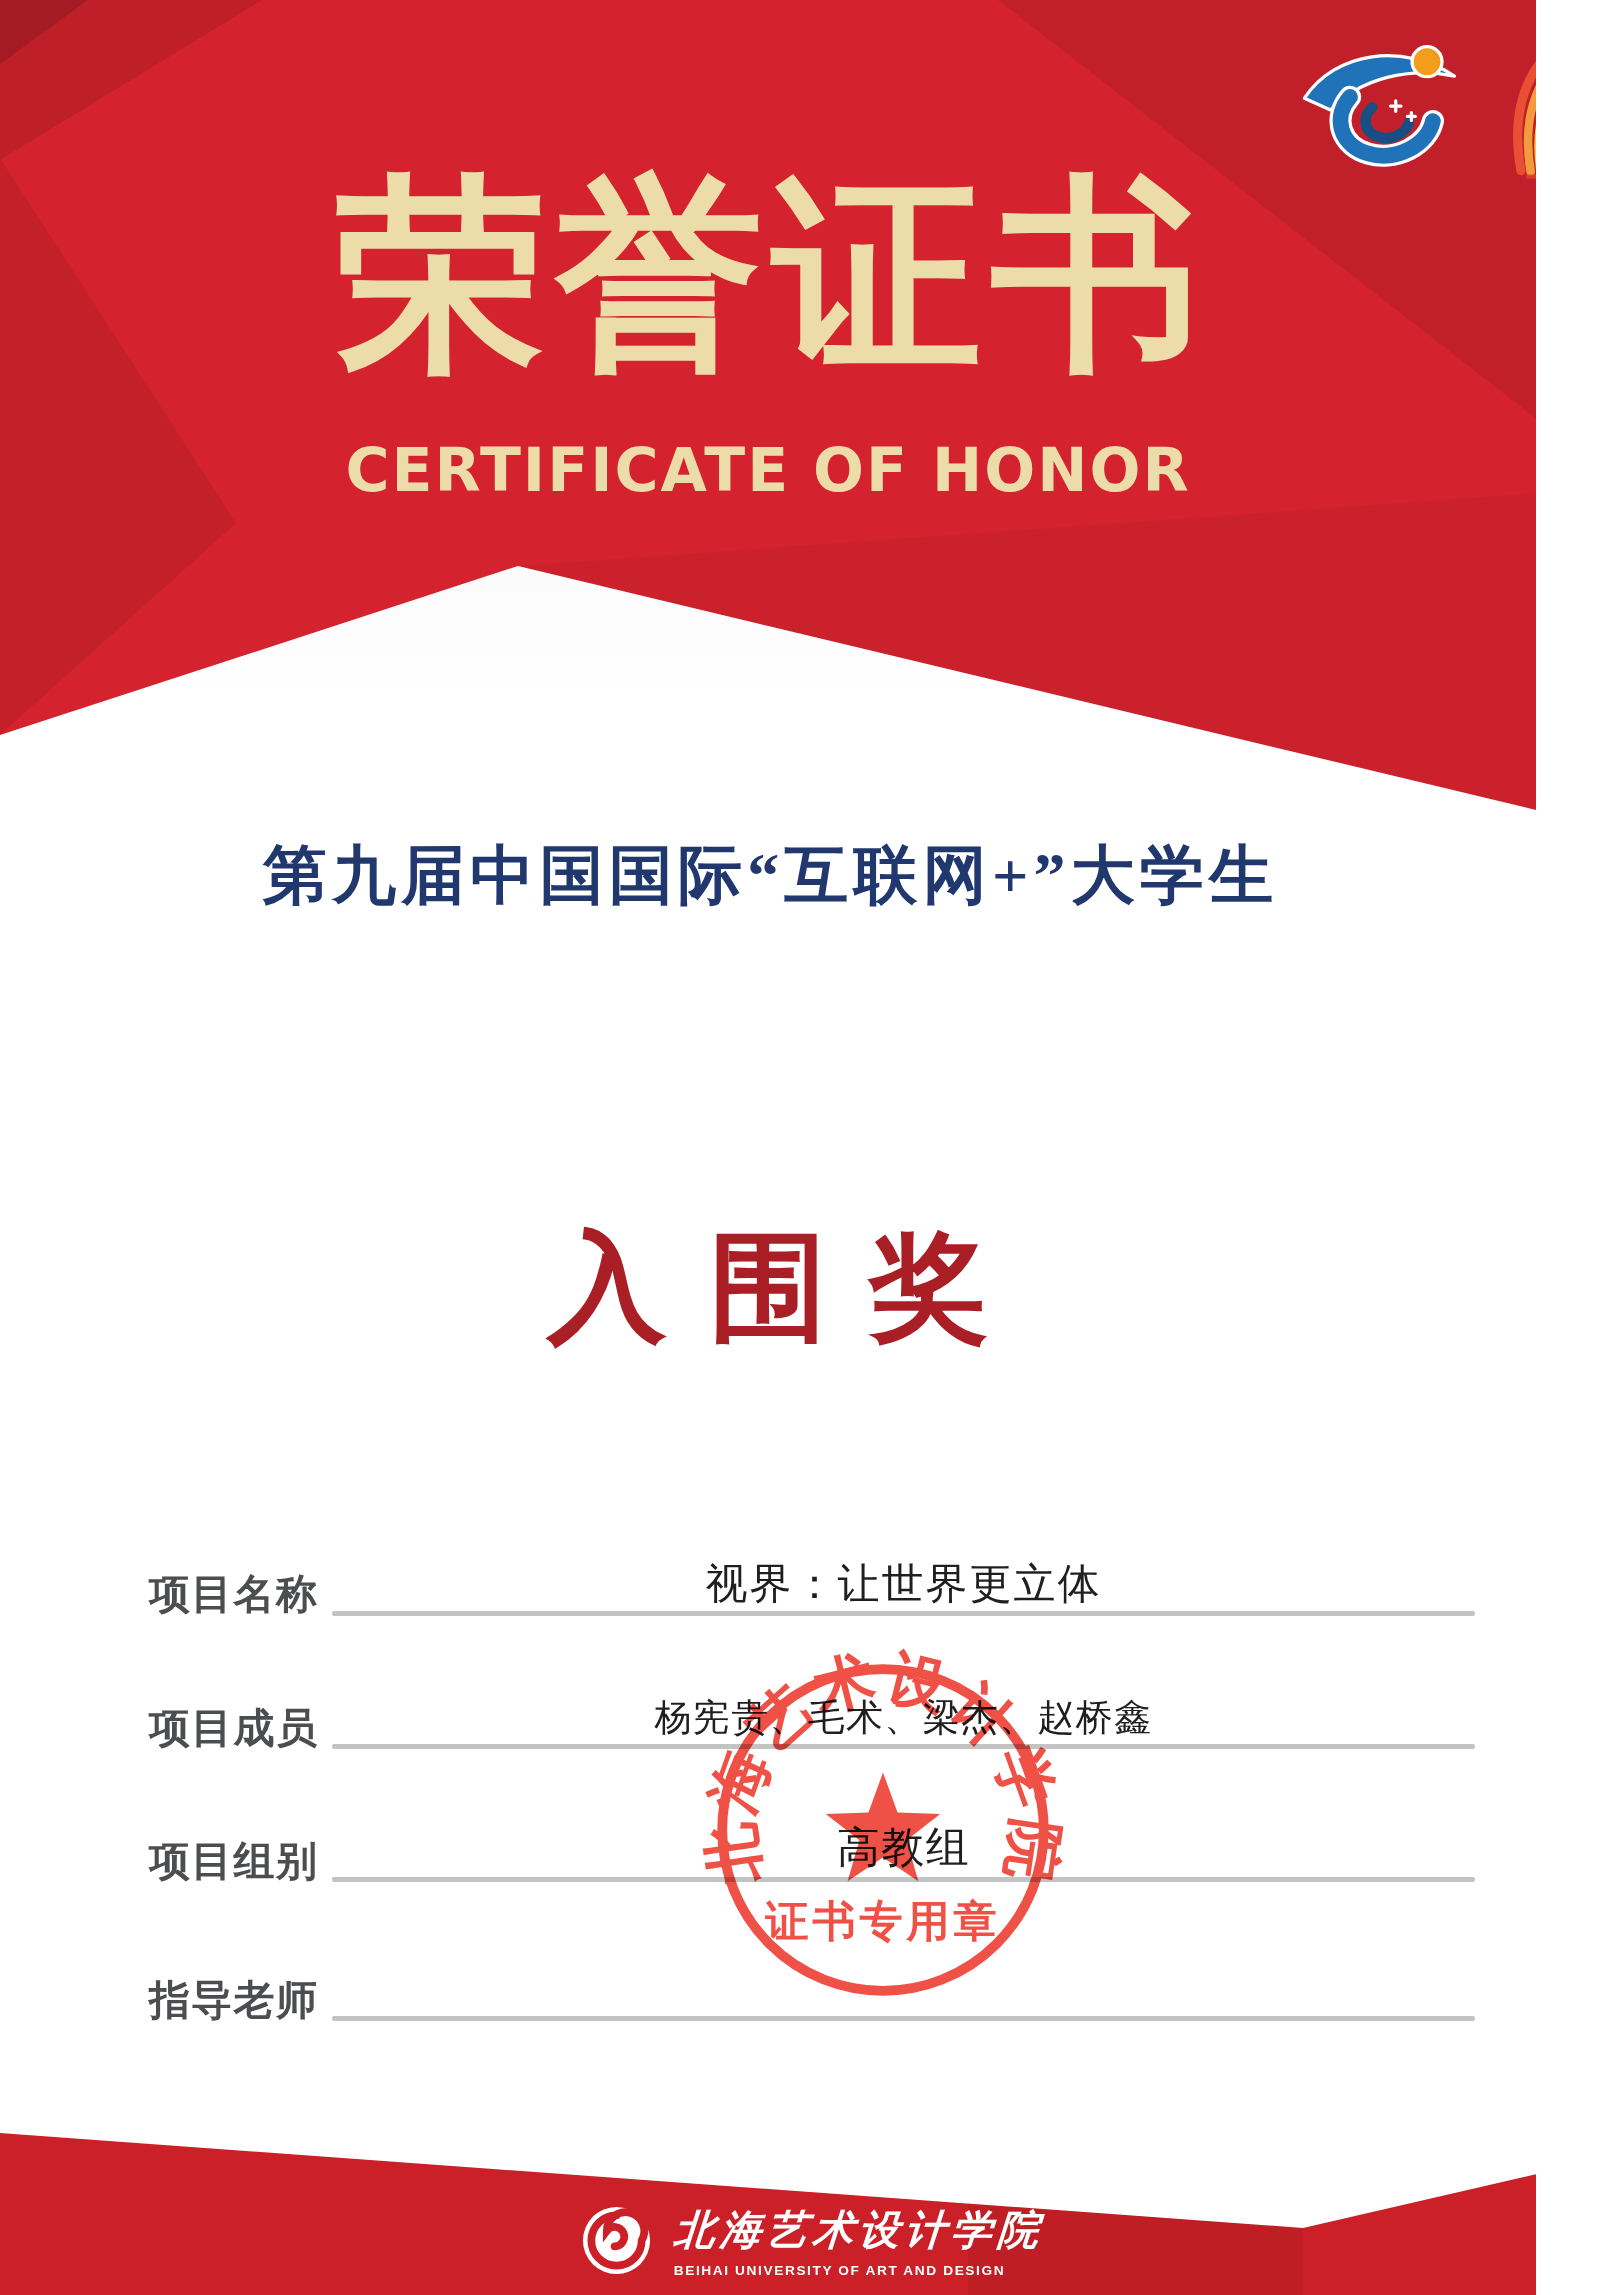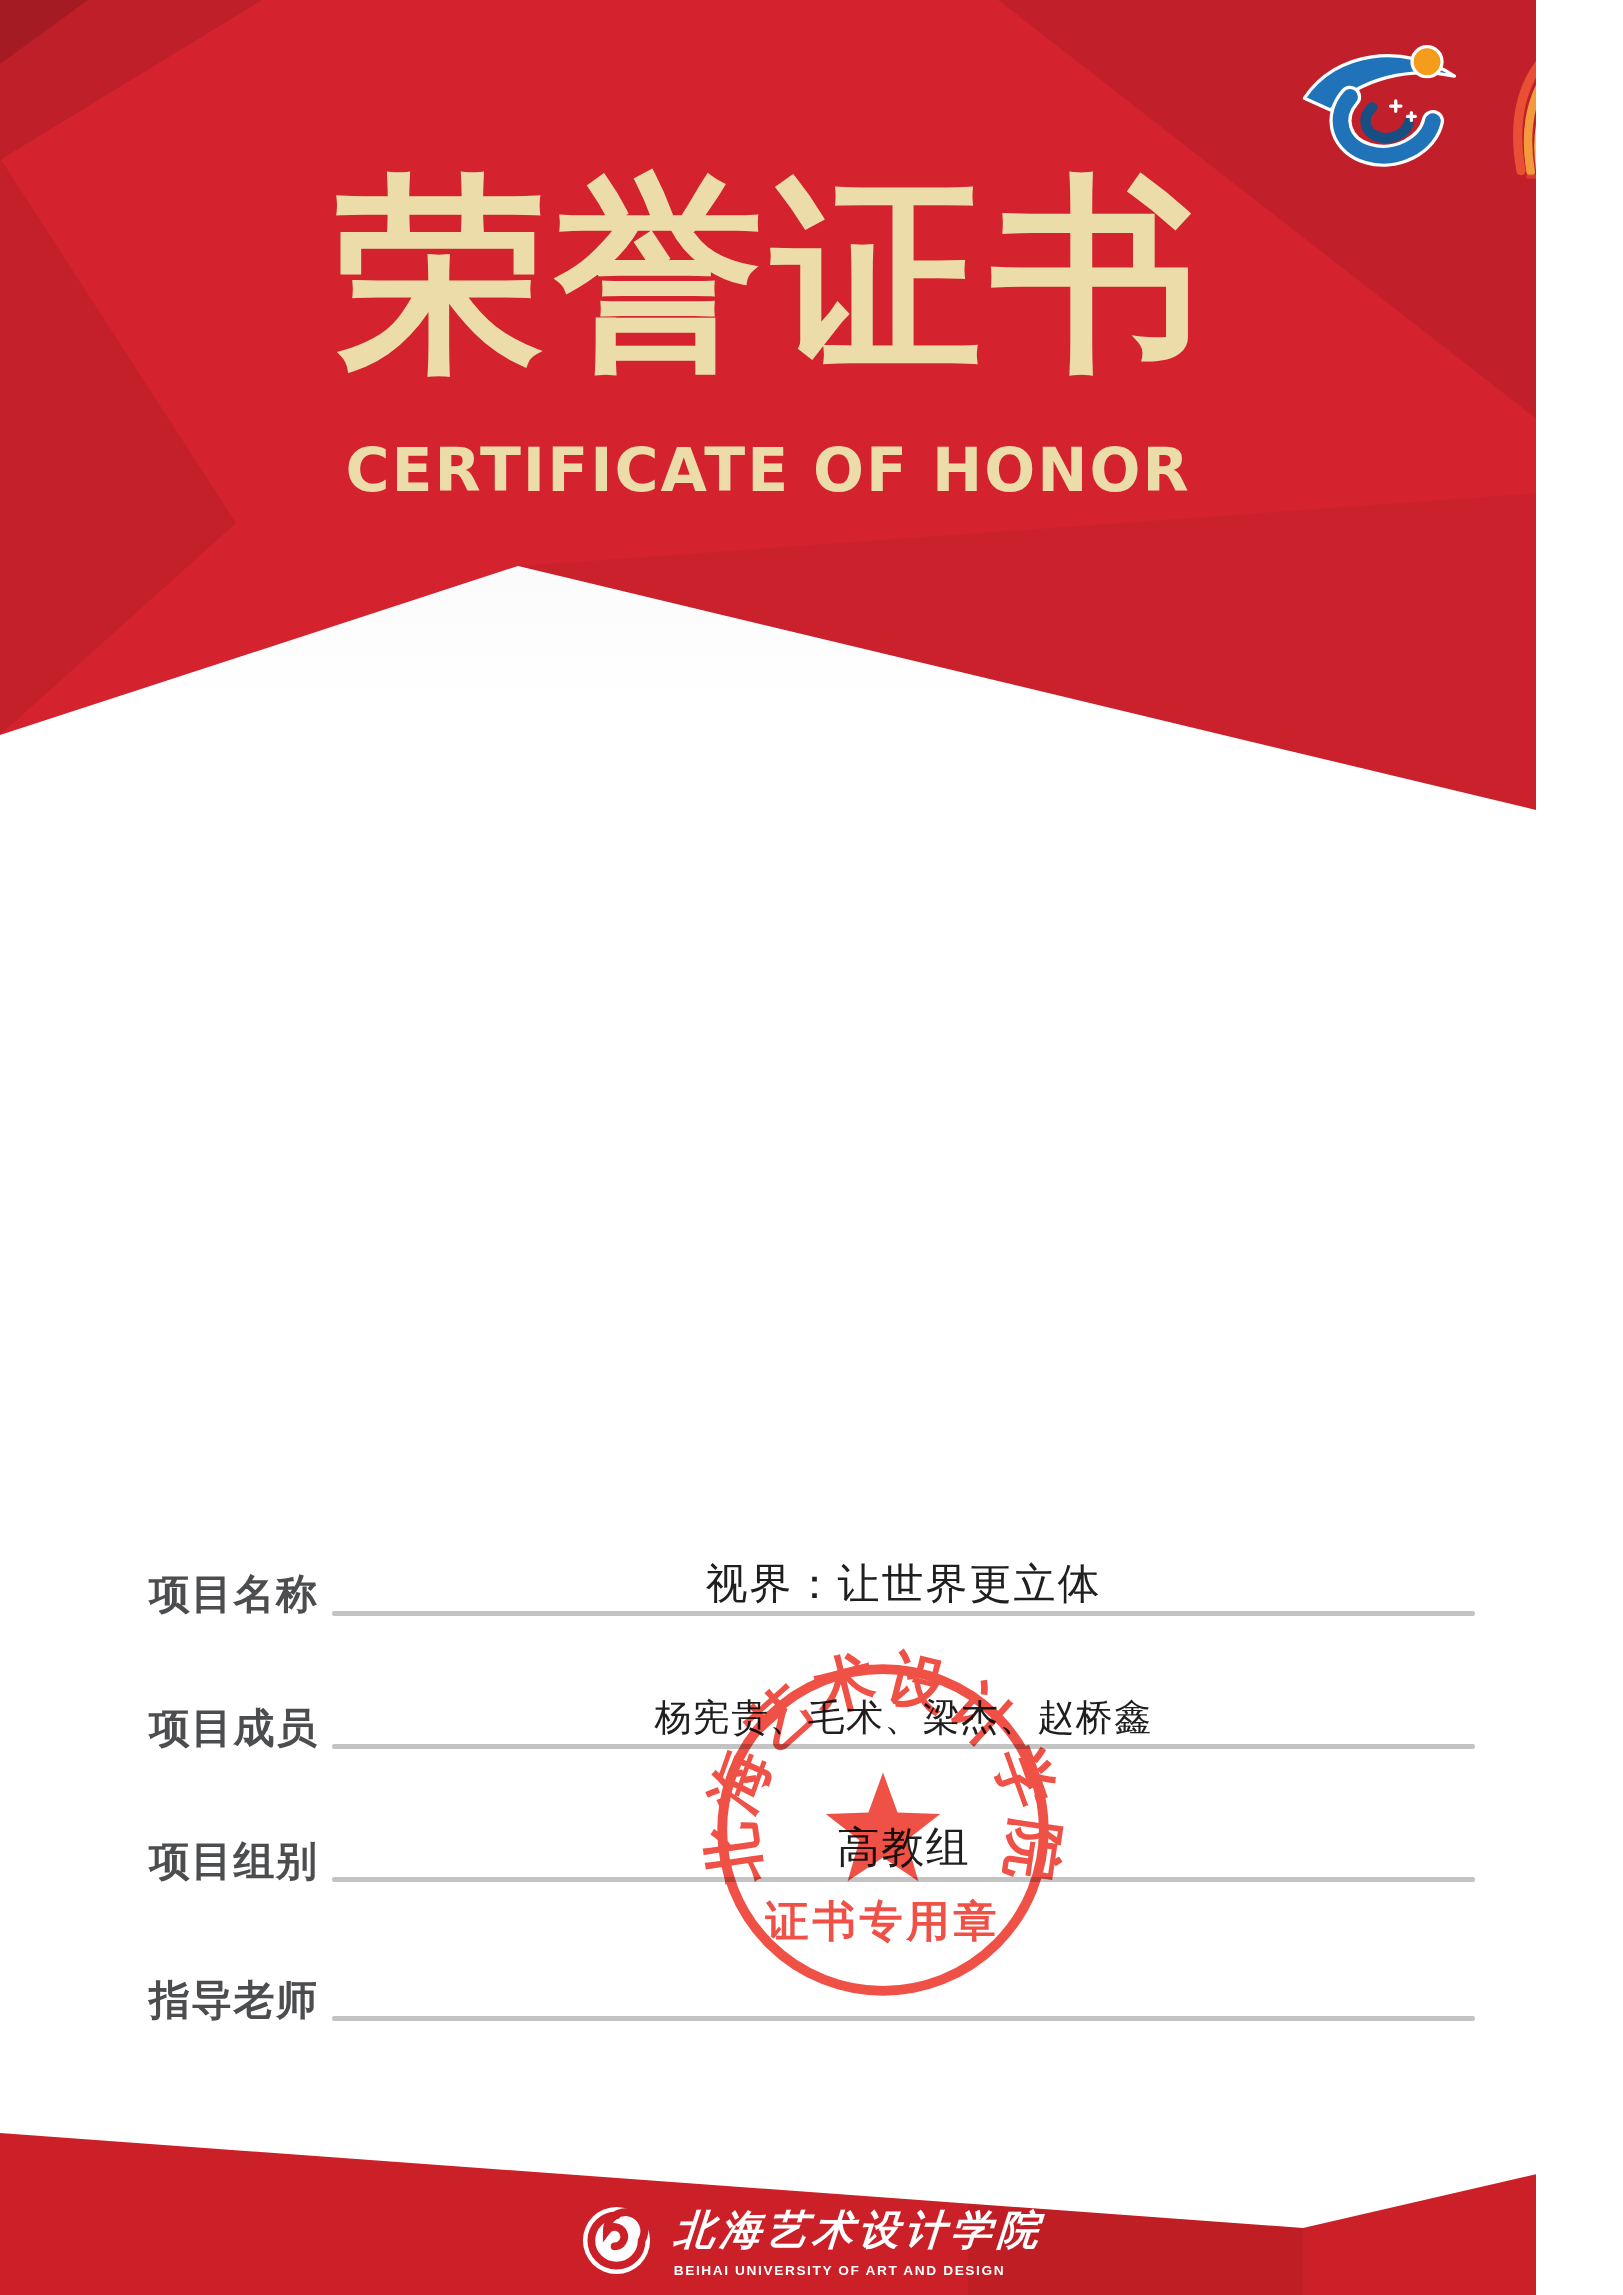--- a/index.html
+++ b/index.html
@@ -92,20 +92,22 @@
     <path d="M 42 222 C 28 140 48 75 96 30" fill="none" stroke="#f29a3c" stroke-width="14" stroke-linecap="round"></path>
     <path d="M 58 224 C 46 150 64 92 104 48" fill="none" stroke="#f6c94a" stroke-width="13" stroke-linecap="round"></path>
     <path d="M 74 226 C 64 160 80 108 112 66" fill="none" stroke="#8cc63f" stroke-width="12" stroke-linecap="round"></path>
     <path d="M 90 228 C 82 170 96 124 120 84" fill="none" stroke="#35a8dd" stroke-width="11" stroke-linecap="round"></path>
     <path d="M 132 118 A 16 16 0 1 1 104 108" fill="none" stroke="#35a8dd" stroke-width="8" stroke-linecap="round"></path>
     <rect x="34" y="226" width="76" height="7" rx="3" fill="#e23b2e" opacity="0.85"></rect>
   </svg>
 
   <div class="shade"></div>
 
+  <div class="ttl l1">第九届中国国际“互联网+”大学生</div>
+  <div class="ttl l4">入围奖</div>
 
   <div class="flabel" style="top:1567px">项目名称</div>
   <div class="flabel" style="top:1701px">项目成员</div>
   <div class="flabel" style="top:1834px">项目组别</div>
   <div class="flabel" style="top:1973px">指导老师</div>
 
   <div class="fline" style="top:1611px"></div>
   <div class="fline" style="top:1744px"></div>
   <div class="fline" style="top:1877px"></div>
   <div class="fline" style="top:2016px"></div>

